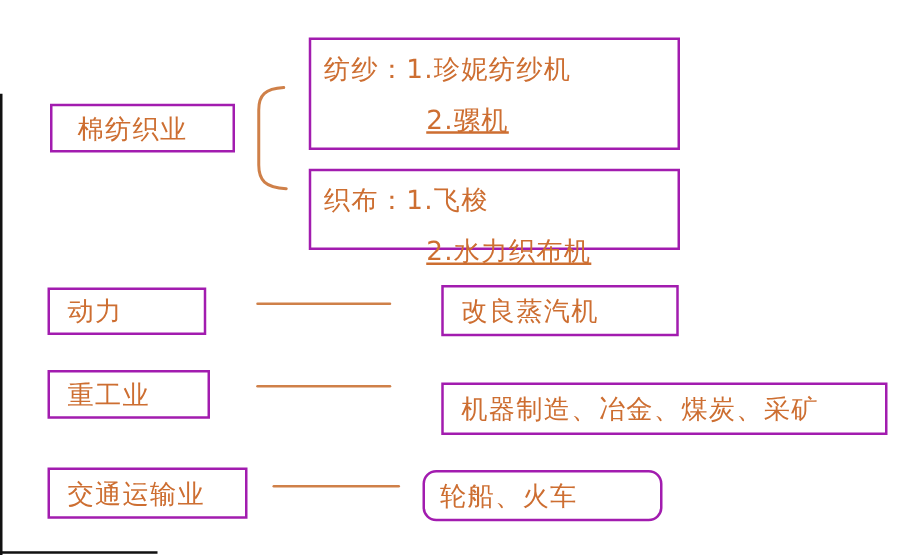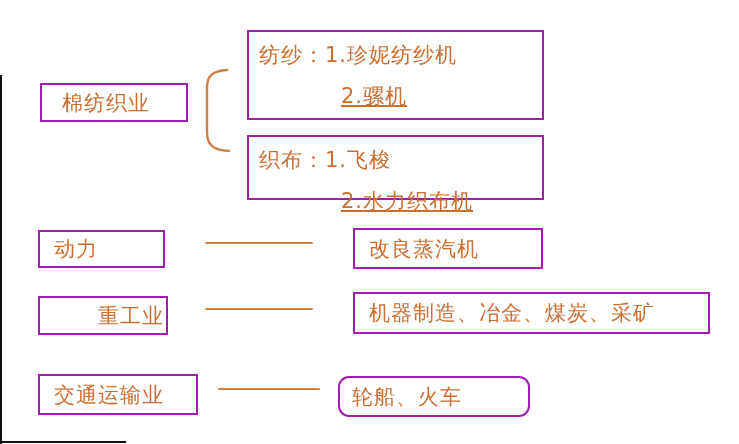--- a/index.html
+++ b/index.html
@@ -74,25 +74,25 @@
   </div>
 
   <div class="node" style="left:38px; top:230px; width:127px; height:38px;">
     <span class="pad">动力</span>
   </div>
   <div class="connector" style="left:205px; top:242px; width:108px;"></div>
   <div class="node" style="left:353px; top:228px; width:190px; height:41px;">
     <span class="pad">改良蒸汽机</span>
   </div>
 
-  <div class="node" style="left:38px; top:296px; width:130px; height:39px;padding-left:44px;">
+  <div class="node" style="left:38px; top:296px; width:130px; height:39px;">
     <span class="pad">重工业</span>
   </div>
   <div class="connector" style="left:205px; top:308px; width:108px;"></div>
-  <div class="node" style="left:353px; top:292px; width:357px; height:42px;">
+  <div class="node" style="left:353px; top:306px; width:357px; height:42px;">
     <span class="pad">机器制造、冶金、煤炭、采矿</span>
   </div>
 
   <div class="node" style="left:38px; top:374px; width:160px; height:41px;">
     <span class="pad">交通运输业</span>
   </div>
   <div class="connector" style="left:218px; top:388px; width:102px;"></div>
   <div class="node" style="left:338px; top:376px; width:192px; height:41px;border-radius:11px;">
     <span class="pad" style="padding-left:12px;">轮船、火车</span>
   </div>

